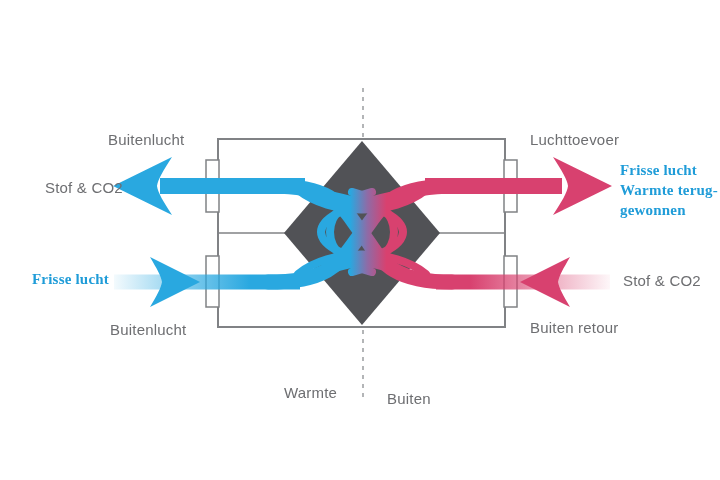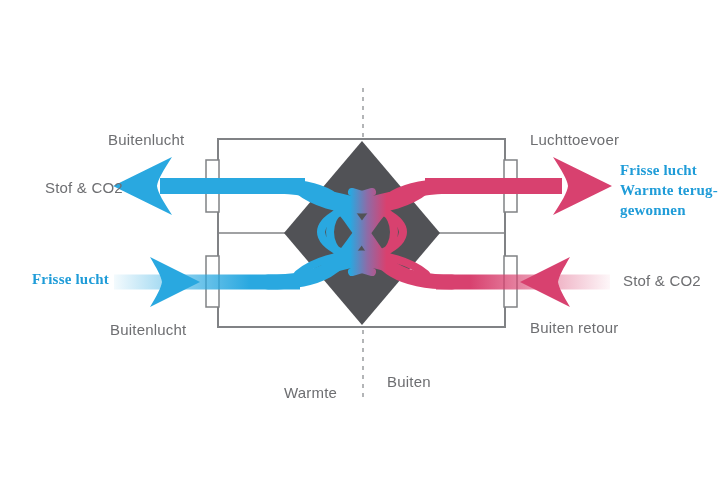--- a/index.html
+++ b/index.html
@@ -100,16 +100,16 @@
   <div class="lbl blue" style="left:32px;top:272px">Frisse lucht</div>
 
   <div class="lbl" style="left:110px;top:322px">Buitenlucht</div>
 
   <div class="lbl" style="left:623px;top:273px">Stof &amp; CO2</div>
 
   <div class="lbl" style="left:530px;top:320px">Buiten retour</div>
 
   <div class="lbl" style="left:284px;top:385px">Warmte</div>
 
-  <div class="lbl" style="left:387px;top:374px">Buiten</div>
+  <div class="lbl" style="left:387px;top:391px">Buiten</div>
 
 
 </div>
 
 </body></html>

